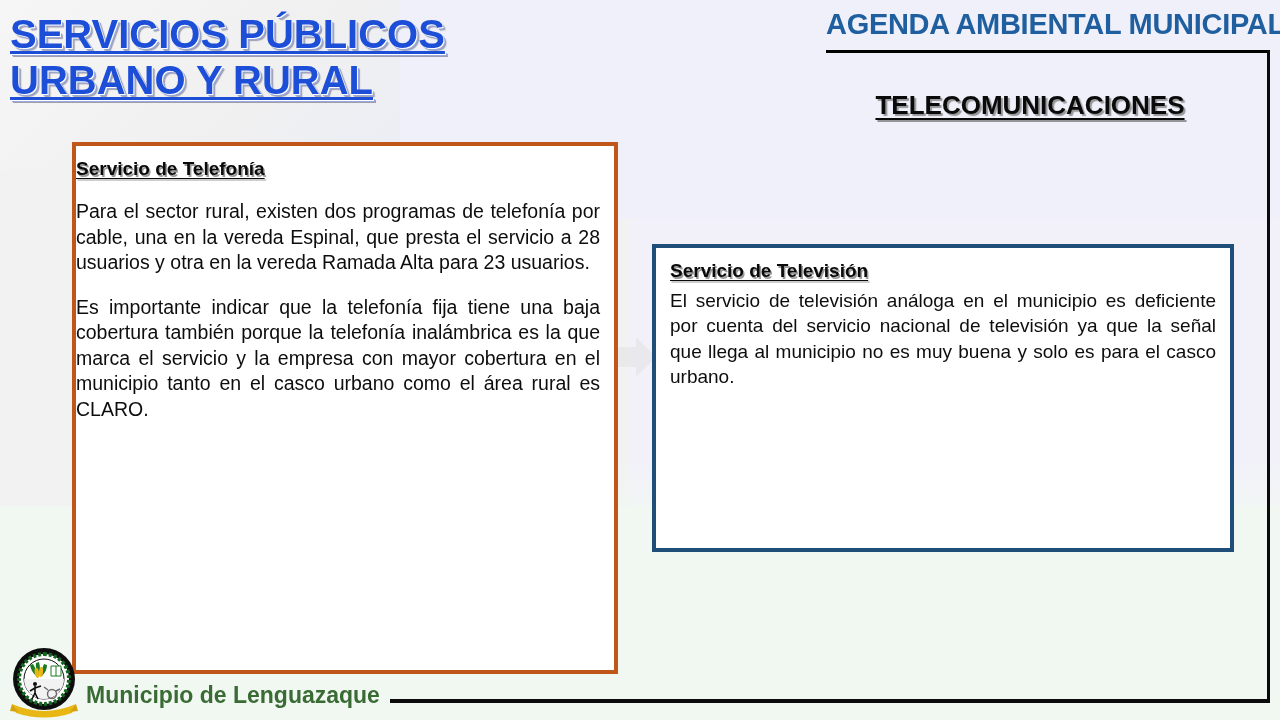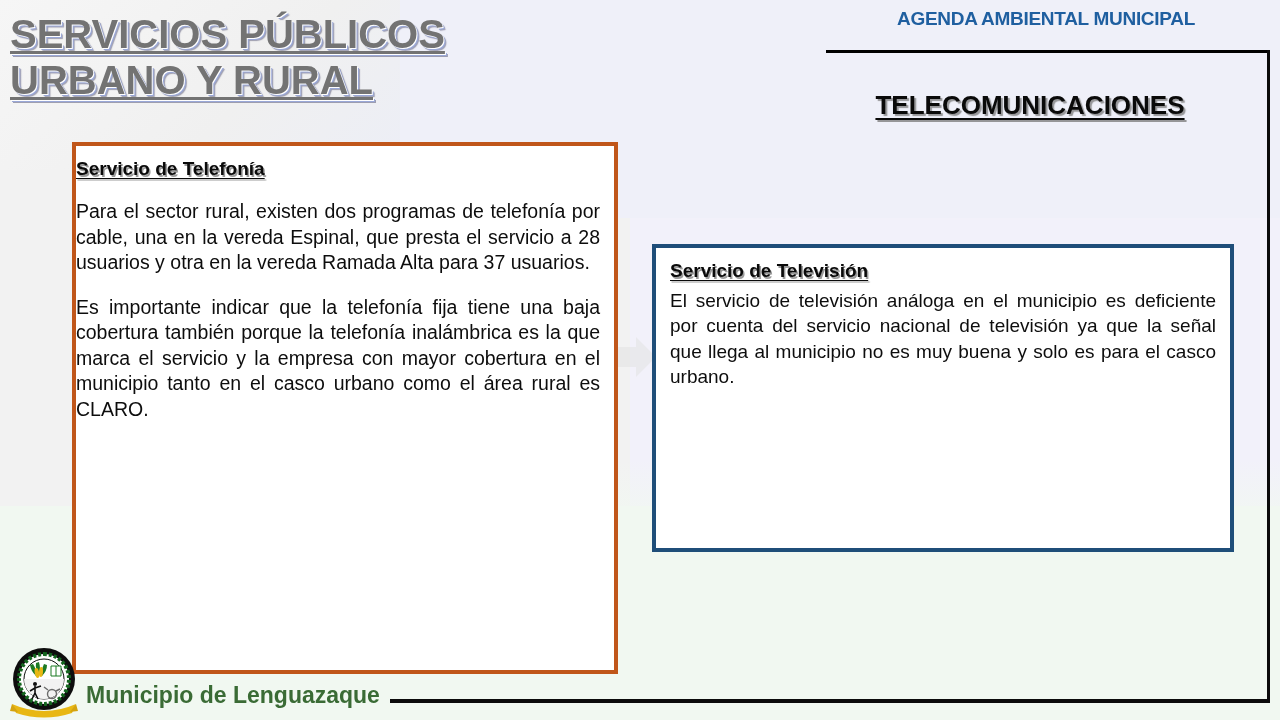--- a/index.html
+++ b/index.html
@@ -71,21 +71,21 @@
     opacity: 0.5;
   }
 
   
   .agenda-title {
     position: absolute;
     left: 826px;
     top: 8px;
     width: 440px;
     text-align: center;
-    font-size: 19px;
+    font-size: 29px;
     font-weight: bold;
     color: #1f5fa0;
     letter-spacing: -0.3px;
     white-space: nowrap;
   }
 
   .header-rule {
     position: absolute;
     left: 826px;
     top: 50px;
@@ -129,21 +129,21 @@
   .slide-title {
     position: absolute;
     left: 10px;
     top: 12px;
     width: 600px;
   }
   .slide-title .line {
     display: block;
     font-size: 40px;
     font-weight: bold;
-    color: #737373;
+    color: #1d4ed8;
     line-height: 1.14;
     letter-spacing: 0px;
     text-decoration: underline;
     text-underline-offset: 3px;
     text-decoration-thickness: 3px;
     text-shadow:
       1px 1px 0 #ffffff,
       2px 2px 0 #9aa8d8,
       3px 3px 1px rgba(90,90,120,0.55);
     white-space: nowrap;
@@ -236,21 +236,21 @@
     <span class="line">URBANO Y RURAL</span>
   </div>
 
   <div class="agenda-title">AGENDA AMBIENTAL MUNICIPAL</div>
   <div class="header-rule"></div>
   <div class="header-rule-vert"></div>
   <div class="section-title">TELECOMUNICACIONES</div>
 
   <div class="box box-telefonia">
     <div class="box-heading">Servicio de Telefonía</div>
-    <p class="spacer-before">Para el sector rural, existen dos programas de telefonía por cable, una en la vereda Espinal, que presta el servicio a 28 usuarios y otra en la vereda Ramada Alta para 37 usuarios.</p>
+    <p class="spacer-before">Para el sector rural, existen dos programas de telefonía por cable, una en la vereda Espinal, que presta el servicio a 28 usuarios y otra en la vereda Ramada Alta para 23 usuarios.</p>
     <p class="spacer-before">Es importante indicar que la telefonía fija tiene una baja cobertura también porque la telefonía inalámbrica es la que marca el servicio y la empresa con mayor cobertura en el municipio tanto en el casco urbano como el área rural es CLARO.</p>
   </div>
 
   <div class="box box-television">
     <div class="box-heading">Servicio de Televisión</div>
     <p>El servicio de televisión análoga en el municipio es deficiente por cuenta del servicio nacional de televisión ya que la señal que llega al municipio no es muy buena y solo es para el casco urbano.</p>
   </div>
 
   <svg class="footer-logo" viewBox="0 0 76 72">
     <circle cx="38" cy="33" r="31" fill="#0d0d0d"></circle>

